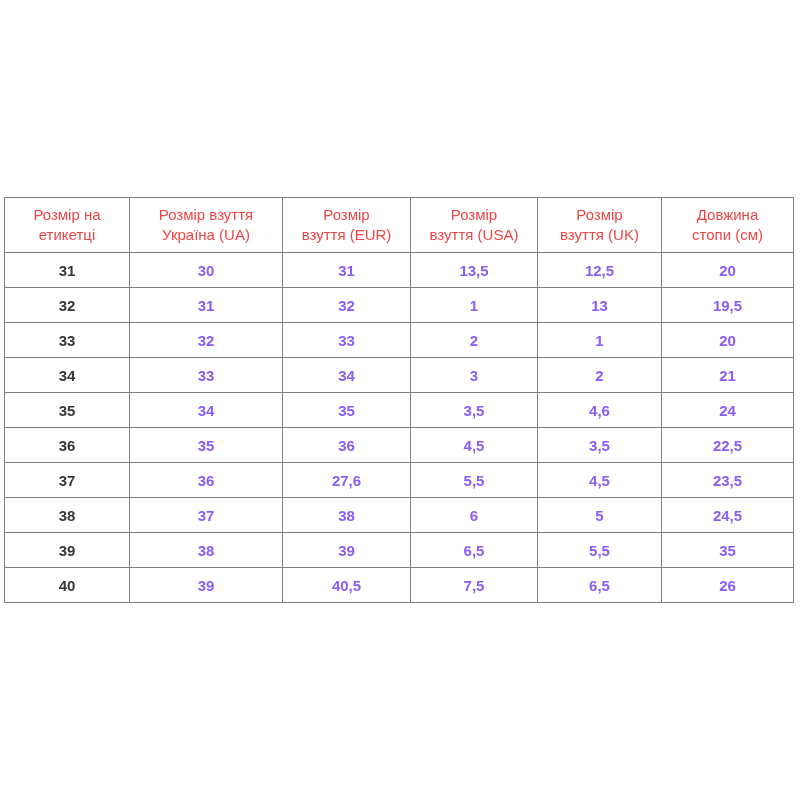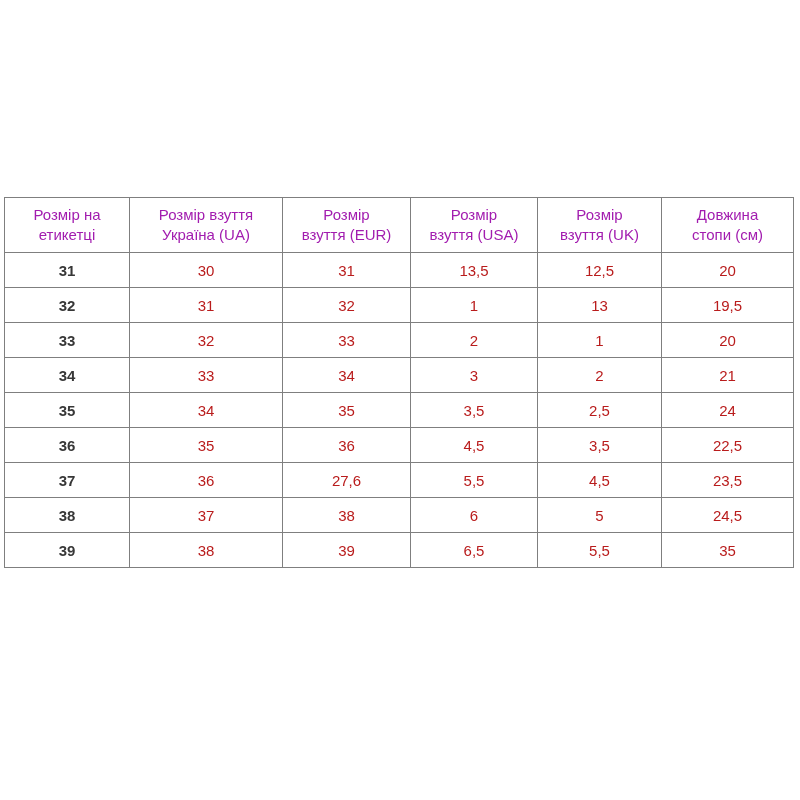--- a/index.html
+++ b/index.html
@@ -27,28 +27,28 @@
   table.size-table td {
     border: 1px solid #7f7f7f;
     text-align: center;
     vertical-align: middle;
     padding: 0 4px;
     font-size: 15px;
   }
   table.size-table th {
     height: 54px;
     font-weight: 400;
-    color: #a21caf;
+    color: #ef4444;
     white-space: pre-line;
     line-height: 1.35;
   }
   table.size-table td {
     height: 34px;
-    font-weight: 400;
-    color: #b91c1c;
+    font-weight: 700;
+    color: #8b5cf6;
   }
   table.size-table td.col-label {
     font-weight: 700;
     color: #373737;
   }
 </style>
 </head>
 <body>
 
 <div class="page">
@@ -108,21 +108,21 @@
           <td>34</td>
           <td>3</td>
           <td>2</td>
           <td>21</td>
         </tr>
         <tr>
           <td class="col-label">35</td>
           <td>34</td>
           <td>35</td>
           <td>3,5</td>
-          <td>2,5</td>
+          <td>4,6</td>
           <td>24</td>
         </tr>
         <tr>
           <td class="col-label">36</td>
           <td>35</td>
           <td>36</td>
           <td>4,5</td>
           <td>3,5</td>
           <td>22,5</td>
         </tr>
@@ -143,15 +143,23 @@
           <td>24,5</td>
         </tr>
         <tr>
           <td class="col-label">39</td>
           <td>38</td>
           <td>39</td>
           <td>6,5</td>
           <td>5,5</td>
           <td>35</td>
         </tr>
+        <tr>
+          <td class="col-label">40</td>
+          <td>39</td>
+          <td>40,5</td>
+          <td>7,5</td>
+          <td>6,5</td>
+          <td>26</td>
+        </tr>
       </tbody>
   </table>
 </div>
 
 </body></html>

